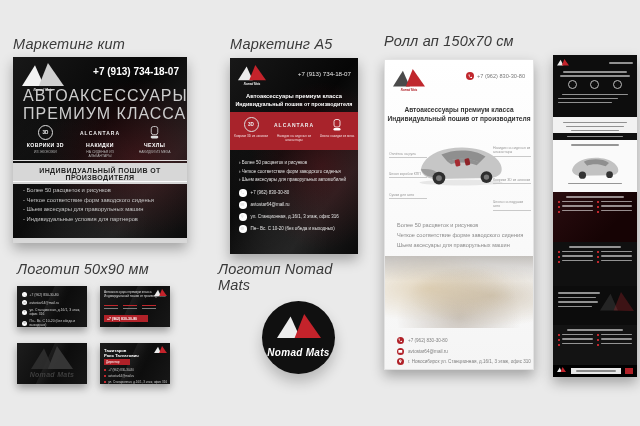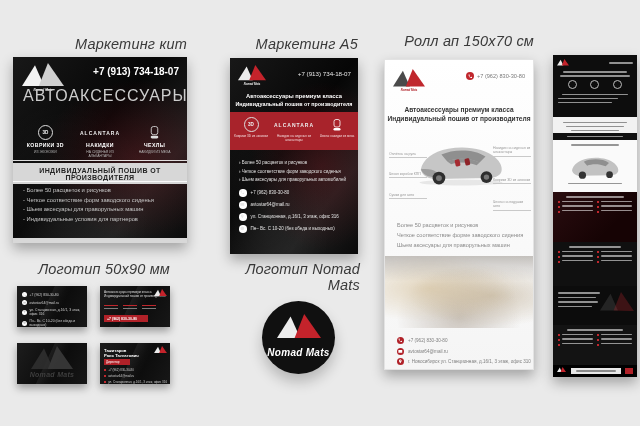--- a/index.html
+++ b/index.html
@@ -1,18 +1,18 @@
 <!DOCTYPE html>
 <html><head>
 <meta charset="utf-8">
 <style>
   html,body{margin:0;padding:0;background:#eaeaea;}
   .canvas{position:relative;width:640px;height:426px;background:#eaeaea;overflow:hidden;
           font-family:"Liberation Sans","DejaVu Sans",sans-serif;}
-  .lbl{position:absolute;font-style:italic;font-size:14.5px;color:#3a3a3a;text-align:right;letter-spacing:.2px;}
+  .lbl{position:absolute;font-style:italic;font-size:14.5px;color:#3a3a3a;text-align:left;letter-spacing:.2px;}
   .card{position:absolute;box-shadow:0 6px 12px rgba(0,0,0,.30);}
   .darkbg{background:
       radial-gradient(ellipse at 72% 55%, rgba(150,25,35,.28), transparent 55%),
       radial-gradient(ellipse at 30% 80%, rgba(255,255,255,.05), transparent 50%),
       linear-gradient(128deg,#181818 0%,#060606 45%,#1f1f1f 75%,#0a0a0a 100%);}
   
   .mark{display:block;}
   .mark polygon{stroke:none;}
   .mark-mono .pk-l{fill:#f2f2f2}.mark-mono .pk-r{fill:#cfcfcf}
   .mark-duo  .pk-l{fill:#ececec}.mark-duo  .pk-r{fill:#c4232b}
@@ -138,20 +138,21 @@
     <div class="mk-logo">
       <svg class="mark mark-mono" viewBox="0 0 110 62">
         <polygon class="pk-l" points="0,60 34,6 58,60"></polygon>
           <polygon class="pk-r" points="44,60 68,0 110,60"></polygon>
         </svg>
       <span class="brandmicro">Nomad Mats</span>
     </div>
     <div class="mk-phone">+7 (913) 734-18-07</div>
     <div class="mk-title">
       <div>АВТОАКСЕССУАРЫ</div>
+      <div>ПРЕМИУМ КЛАССА</div>
     </div>
     <div class="mk-cats">
       <div class="mk-cat">
         <div class="mk-cat-icon">
             <span class="badge3d">3D</span>
           </div>
         <div class="mk-cat-title">КОВРИКИ 3D</div>
         <div class="mk-cat-sub">ИЗ ЭКОКОЖИ</div>
       </div>
       <div class="mk-cat">

